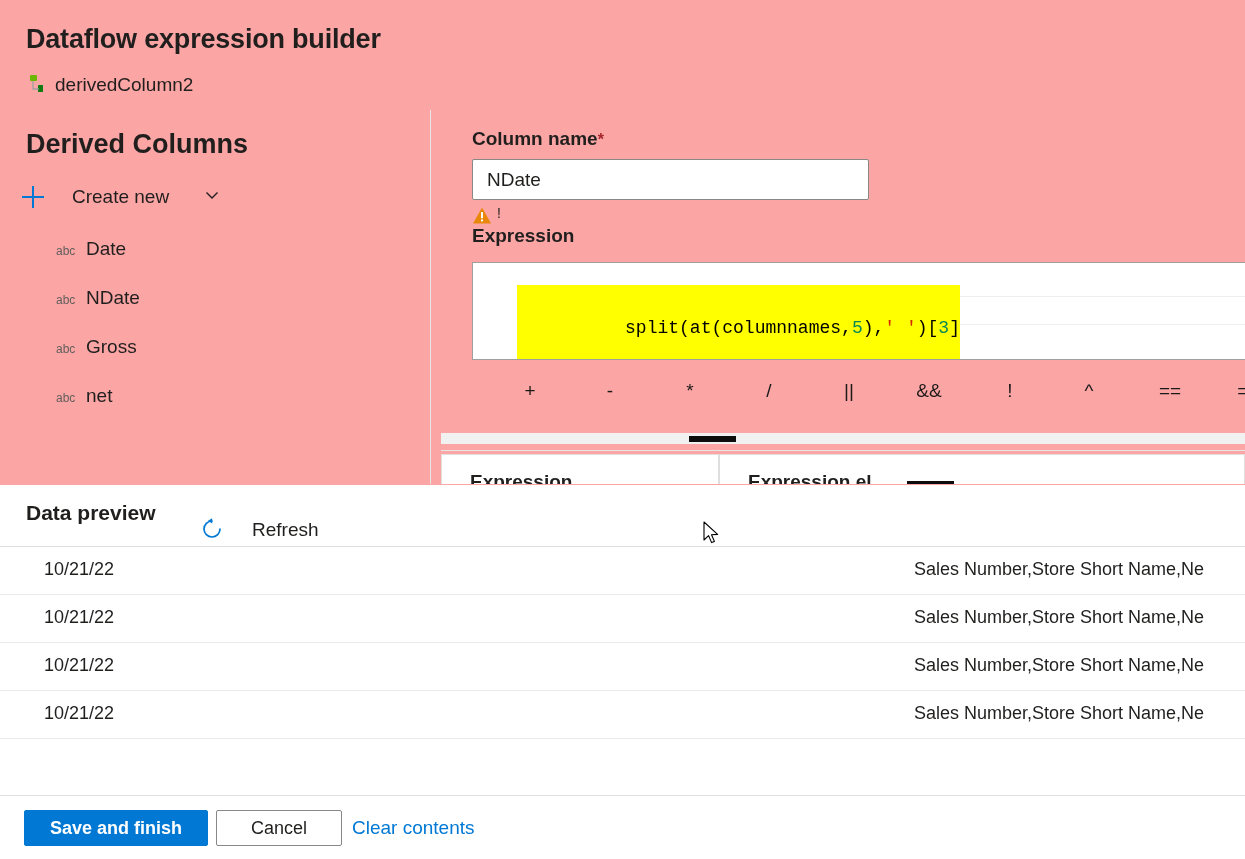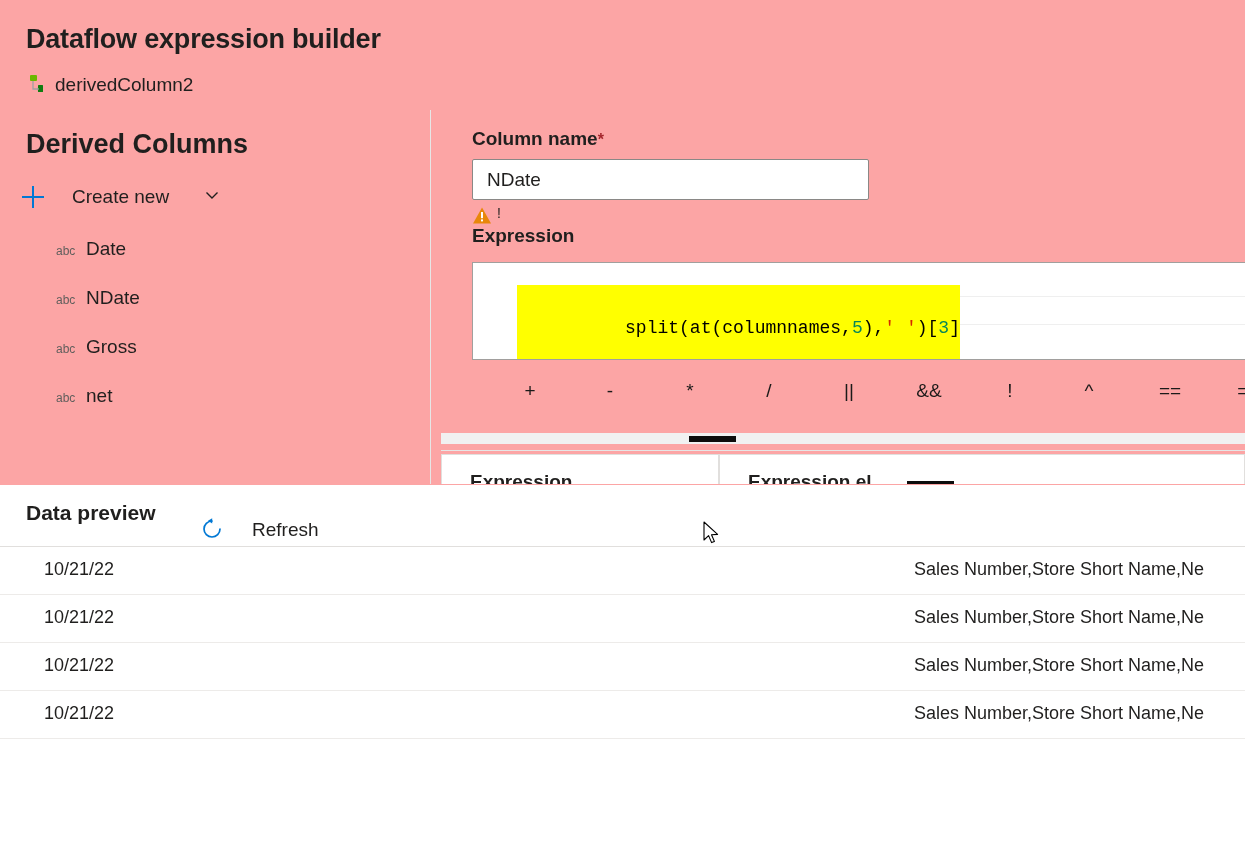--- a/index.html
+++ b/index.html
@@ -305,20 +305,25 @@
           <div class="td td-b">Sales Number,Store Short Name,Ne</div>
         </div>
         <div class="trow">
           <div class="td td-a">10/21/22</div>
           <div class="td td-b">Sales Number,Store Short Name,Ne</div>
         </div>
       </div>
     </div>
   </div>
 
+  <div class="footer">
+    <button class="btn-primary">Save and finish</button>
+    <button class="btn-default">Cancel</button>
+    <button class="btn-link">Clear contents</button>
+  </div>
 
   <span class="cursor">
     <svg viewBox="0 0 18 26" width="18" height="26">
       <path d="M1 1 L1 19 L5.6 14.6 L8.6 21.6 L11.4 20.4 L8.5 13.7 L14.6 13.4 Z" fill="#ffffff" stroke="#000000" stroke-width="1.1" stroke-linejoin="round"></path>
     </svg>
   </span>
 
 </div>
 
 </body></html>

